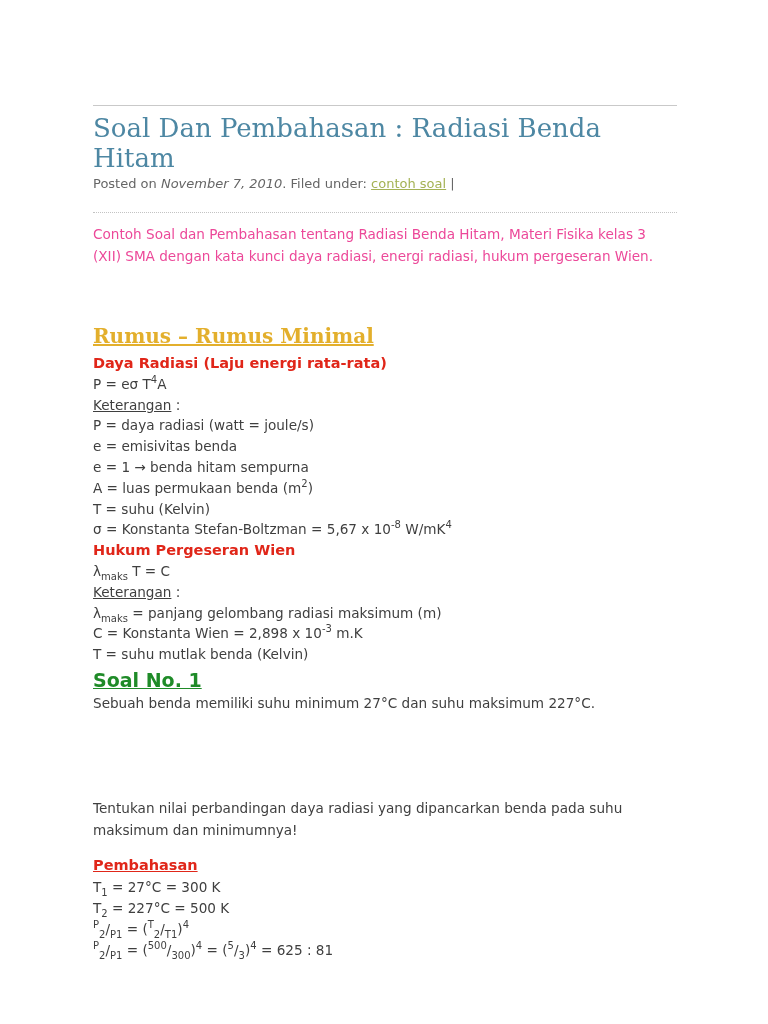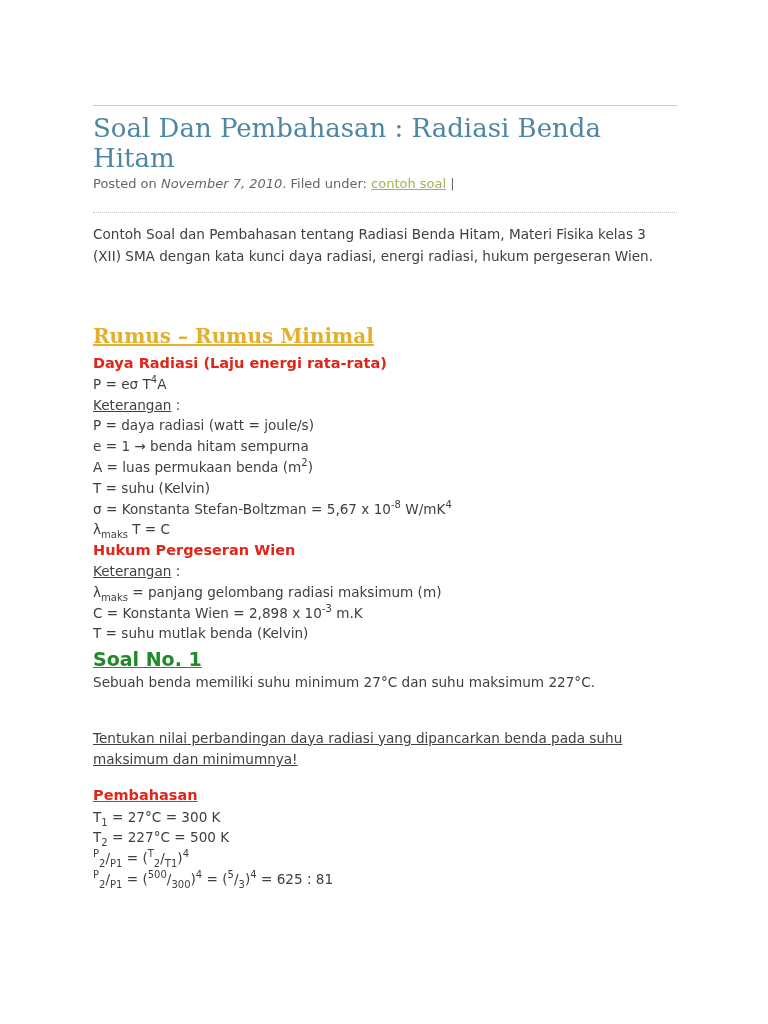--- a/index.html
+++ b/index.html
@@ -21,21 +21,21 @@
     margin-top:7px;
     font-family:"DejaVu Serif","Liberation Serif",serif;
     font-weight:normal;
     font-size:26px; line-height:30px;
     color:#4d87a3;
   }
   .post-meta { margin-top:3px; font-size:13px; line-height:16px; color:#666666; }
   .post-meta em { font-style:italic; }
   .post-meta a.cat-link { color:#a4b254; text-decoration:underline; cursor:pointer; }
 
-  .intro { margin-top:11px; font-size:13.6px; line-height:21.5px; color:#404040; }
+  .intro { margin-top:11px; font-size:13.6px; line-height:21.5px; color:#ec4899; }
 
   .h-gold {
     font-family:"DejaVu Serif","Liberation Serif",serif;
     font-size:20px; font-weight:bold;
     color:#e3af2c; text-decoration:underline;
   }
   .h-gold.first  { margin-top:59px; line-height:21px; }
   .h-gold.second { margin-top:2px;  line-height:22px; }
 
   .lines { margin-top:6px; font-size:13.6px; line-height:20.8px; }
@@ -46,21 +46,21 @@
   sup, sub { font-size:10px; line-height:0; }
   sup { vertical-align:super; }
   sub { vertical-align:sub; }
 
   .h-green {
     margin-top:5px; font-size:19px; line-height:20px;
     font-weight:bold; color:#1f8b28; text-decoration:underline;
   }
   .body-line { font-size:13.6px; line-height:21.5px; color:#3f3f3f; }
   .problem1 { margin-top:3px; }
-  .problem2 { margin-top:34px;text-decoration:underline; }
+  .problem2 { margin-top:84px; }
   .h-red-u {
     margin-top:14px; font-size:14.5px; line-height:20px;
     font-weight:bold; color:#e02619; text-decoration:underline;
   }
   .data-block { margin-top:2px; }
 </style>
 </head>
 <body>
 
 <div class="page">
@@ -76,26 +76,27 @@
 
     <p class="intro">Contoh Soal dan Pembahasan tentang Radiasi Benda Hitam, Materi Fisika kelas 3 (XII) SMA dengan kata kunci daya radiasi, energi radiasi, hukum pergeseran Wien.</p>
 
     <h2 class="h-gold first">Rumus – Rumus Minimal</h2>
 
     <div class="lines">
       <div class="line h-red">Daya Radiasi (Laju energi rata-rata)</div>
       <div class="line">P = eσ T<sup>4</sup>A</div>
       <div class="line"><span class="u">Keterangan</span><span> :</span></div>
       <div class="line">P = daya radiasi (watt = joule/s)</div>
+      <div class="line">e = emisivitas benda</div>
       <div class="line">e = 1 → benda hitam sempurna</div>
       <div class="line">A = luas permukaan benda (m<sup>2</sup>)</div>
       <div class="line">T = suhu (Kelvin)</div>
       <div class="line">σ = Konstanta Stefan-Boltzman = 5,67 x 10<sup>-8</sup> W/mK<sup>4</sup></div>
+      <div class="line h-red">Hukum Pergeseran Wien</div>
       <div class="line">λ<sub>maks</sub> T = C</div>
-      <div class="line h-red">Hukum Pergeseran Wien</div>
       <div class="line"><span class="u">Keterangan</span><span> :</span></div>
       <div class="line">λ<sub>maks</sub> = panjang gelombang radiasi maksimum (m)</div>
       <div class="line">C = Konstanta Wien = 2,898 x 10<sup>-3</sup> m.K</div>
       <div class="line">T = suhu mutlak benda (Kelvin)</div>
     </div>
 
 
     <h3 class="h-green">Soal No. 1</h3>
 
     <p class="body-line problem1">Sebuah benda memiliki suhu minimum 27°C dan suhu maksimum 227°C.</p>

